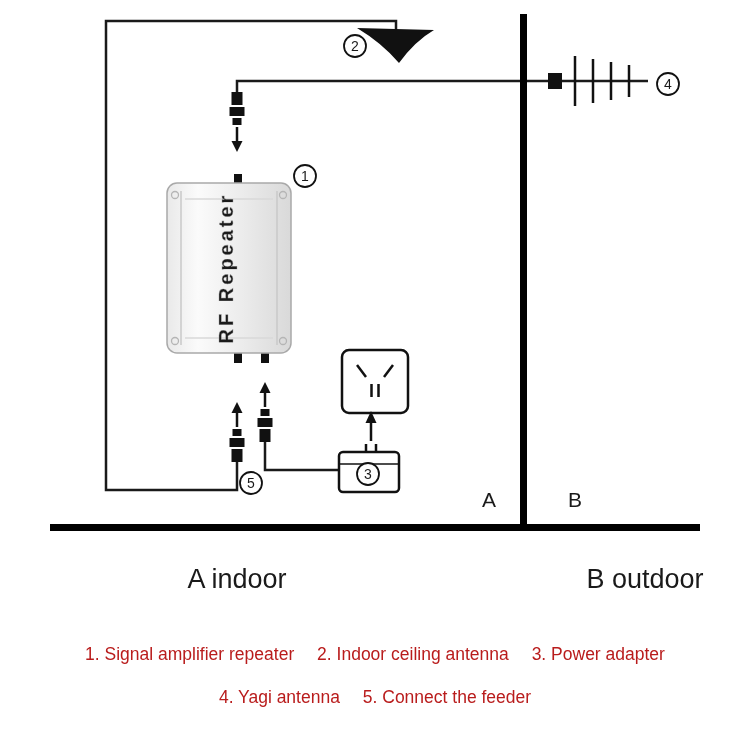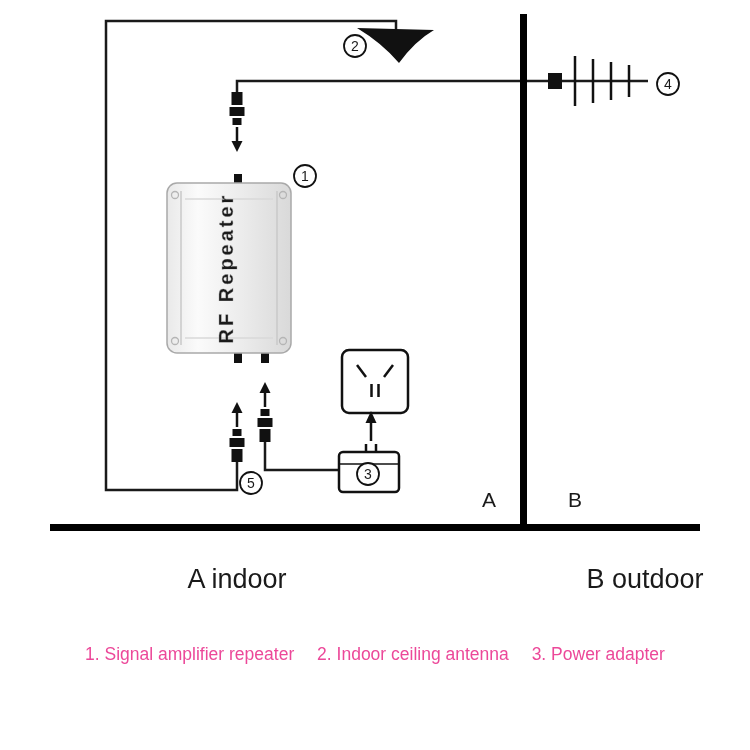--- a/index.html
+++ b/index.html
@@ -13,21 +13,21 @@
   svg { display:block; }
   svg text {
     font-family:"Liberation Sans", sans-serif;
     fill:#1a1a1a;
   }
   .legend {
     position:absolute;
     left:0; top:646px;
     width:750px;
     text-align:center;
-    color:#ec4899;
+    color:#b91c1c;
     font-size:17.5px;
     line-height:1.0;
   }
   .legend-line { margin-bottom:25px; white-space:nowrap; }
   .legend-line span { margin:0 9px; }
 </style>
 </head>
 <body>
 
 <div class="page">
@@ -136,15 +136,19 @@
     <text x="237" y="588" text-anchor="middle" font-size="27" fill="#111">A indoor</text>
     <text x="645" y="588" text-anchor="middle" font-size="27" fill="#111">B outdoor</text>
   </svg>
 
   <div class="legend">
     <div class="legend-line">
       <span>1. Signal amplifier repeater</span>
       <span>2. Indoor ceiling antenna</span>
       <span>3. Power adapter</span>
     </div>
+    <div class="legend-line">
+      <span>4. Yagi antenna</span>
+      <span>5. Connect the feeder</span>
+    </div>
   </div>
 
 </div>
 
 </body></html>

